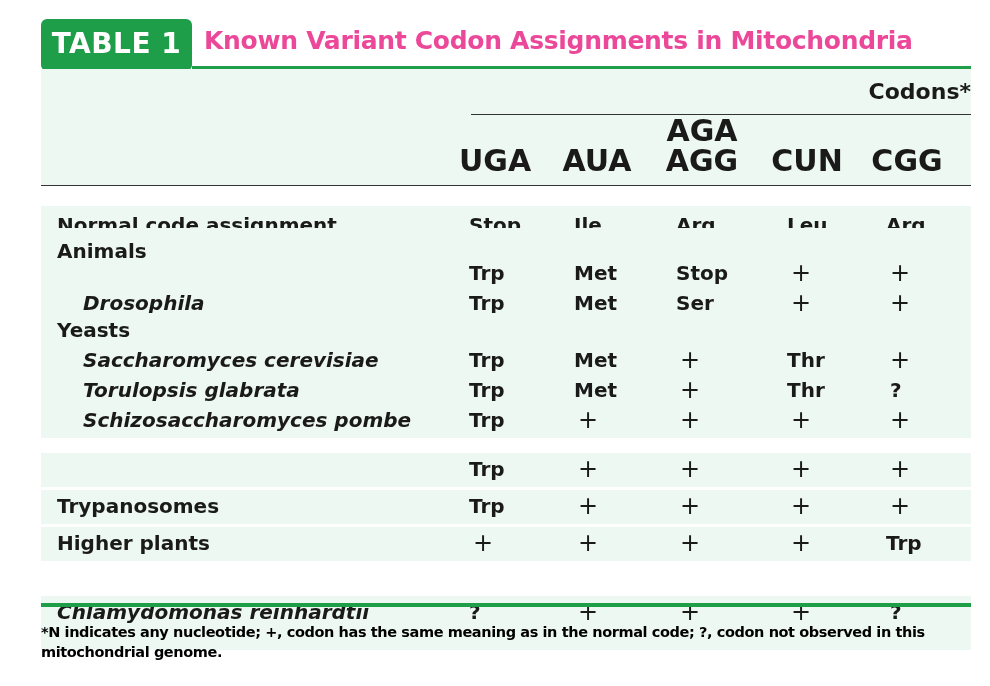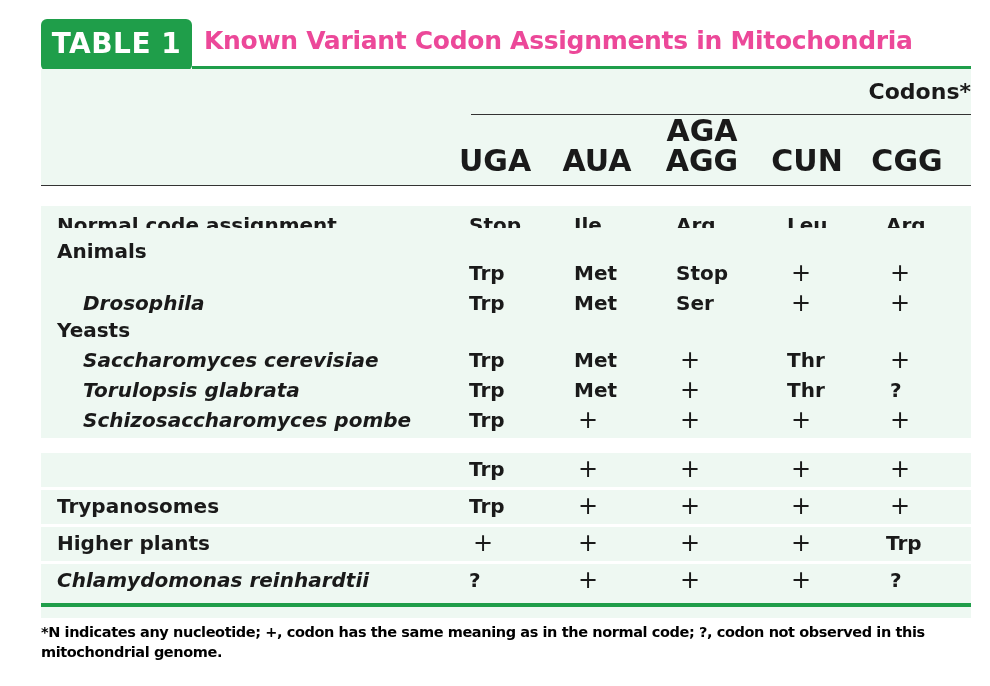--- a/index.html
+++ b/index.html
@@ -139,21 +139,21 @@
   <div class="row" style="top:1px;">
     <span class="lbl">Higher plants</span>
     <span class="cell c0 plus">+</span>
     <span class="cell c1 plus">+</span>
     <span class="cell c2 plus">+</span>
     <span class="cell c3 plus">+</span>
     <span class="cell c4">Trp</span>
   </div>
 </div>
 
-<div class="grp" style="top:564px;height:54px;">
+<div class="grp" style="top:596px;height:54px;">
   <div class="row" style="top:1px;">
     <span class="lbl it">Chlamydomonas reinhardtii</span>
     <span class="cell c0">?</span>
     <span class="cell c1 plus">+</span>
     <span class="cell c2 plus">+</span>
     <span class="cell c3 plus">+</span>
     <span class="cell c4" style="padding-left:4px;">?</span>
   </div>
 </div>
 

